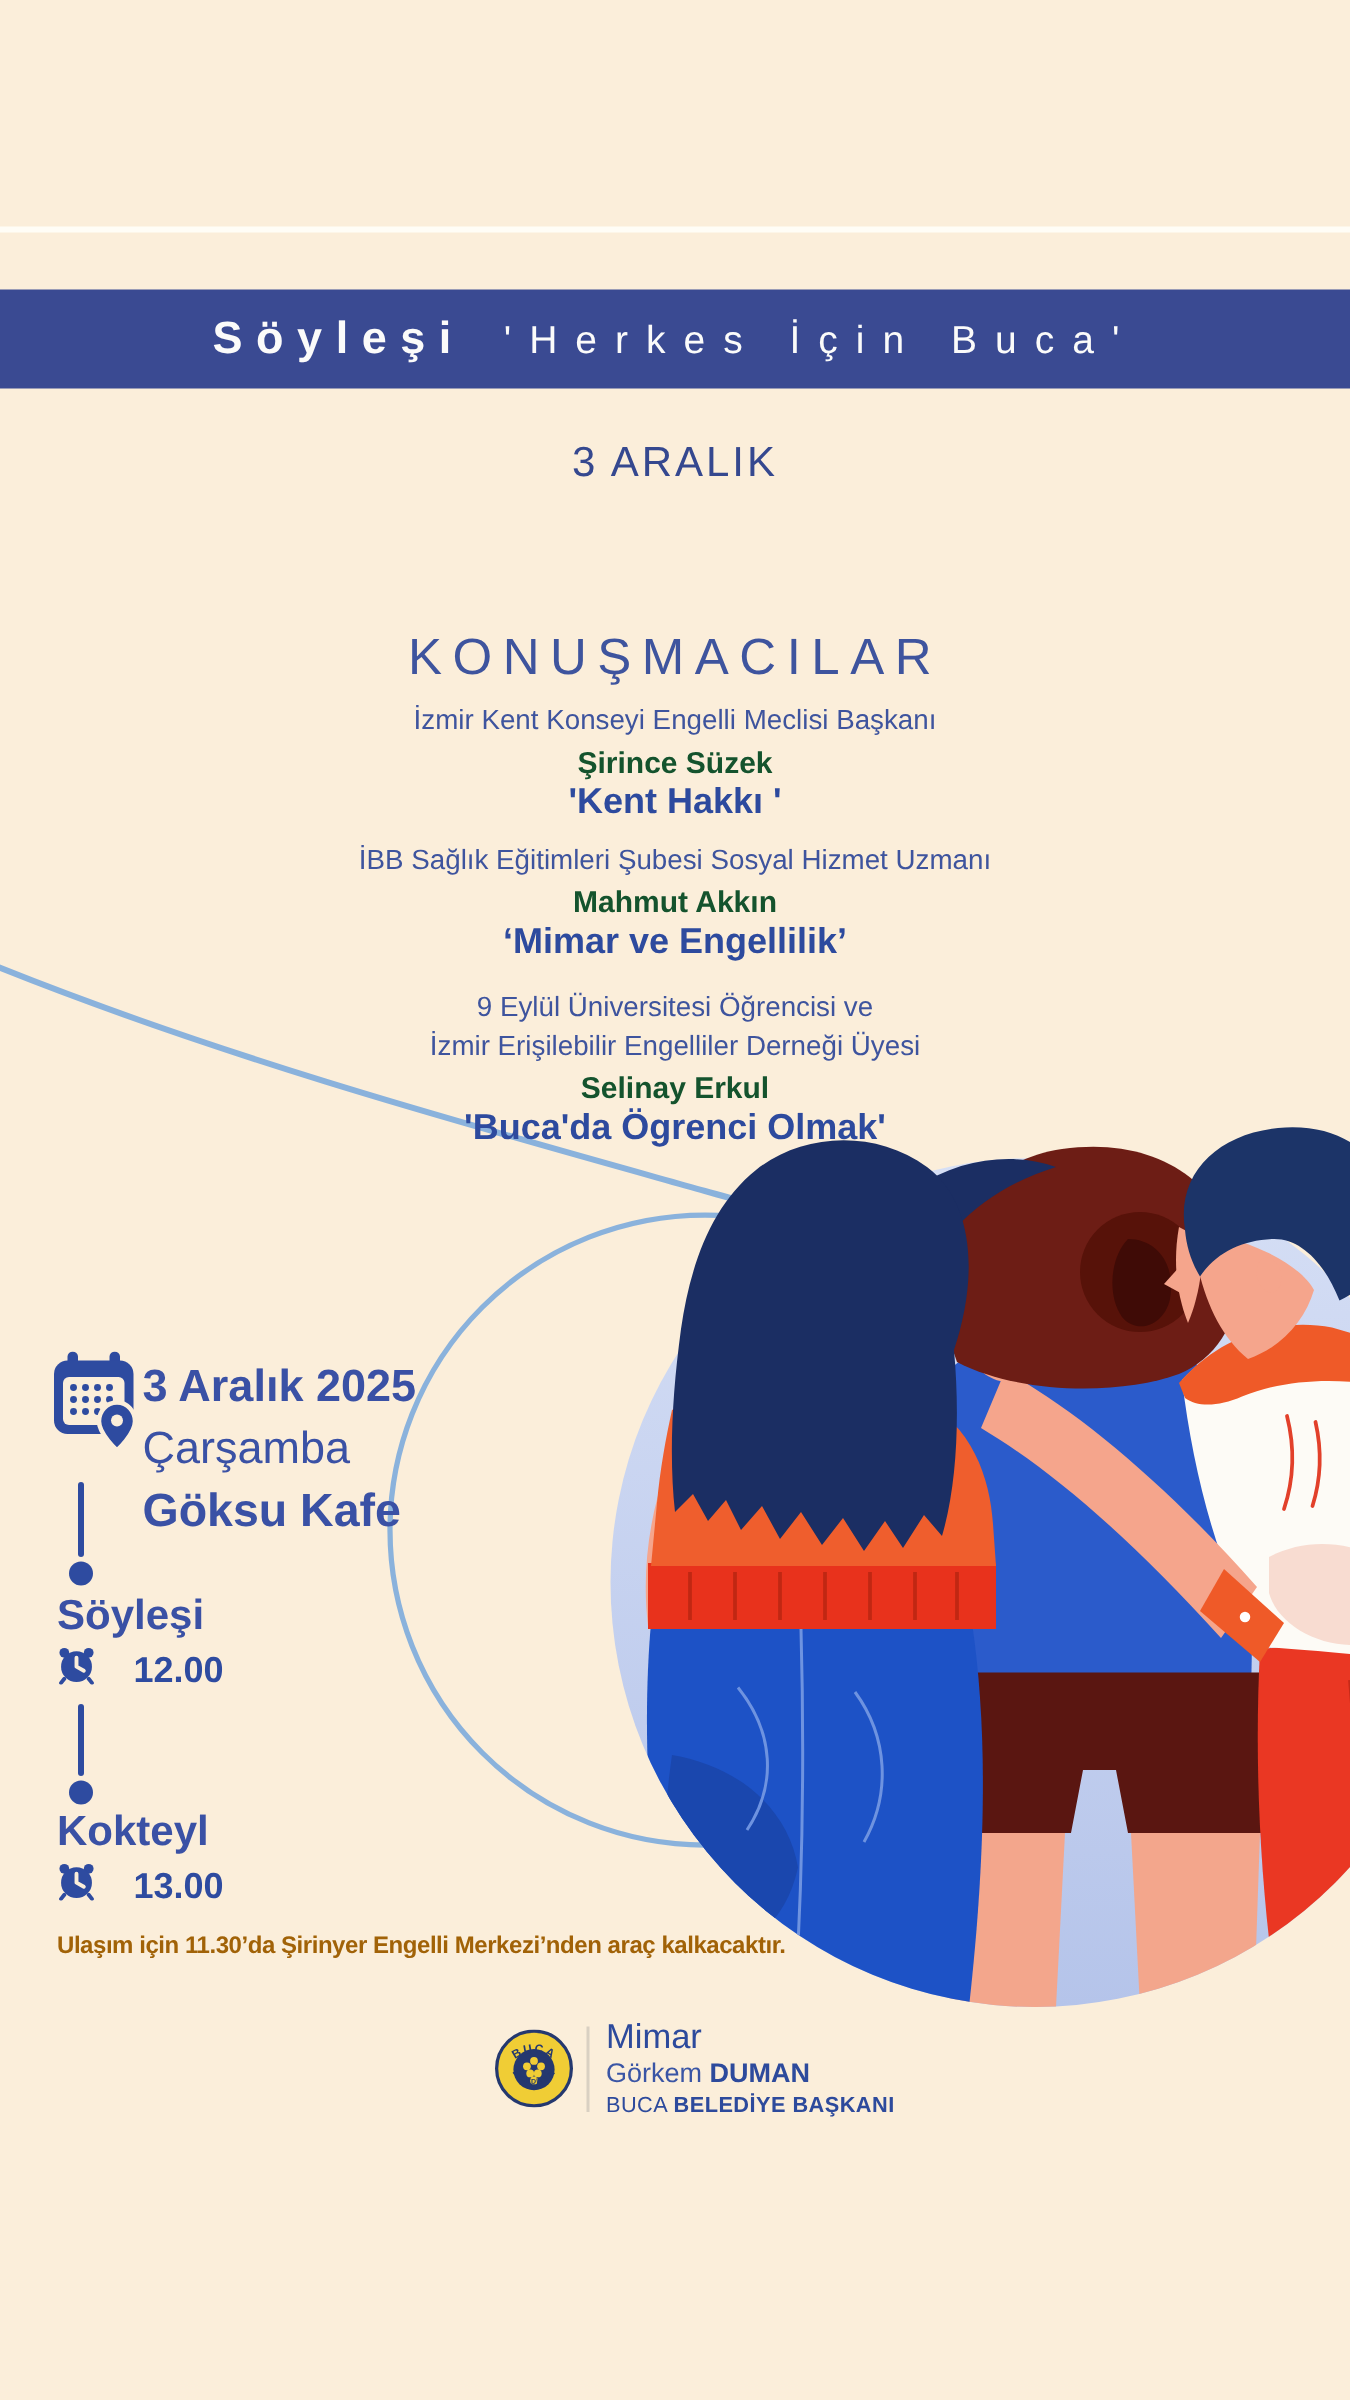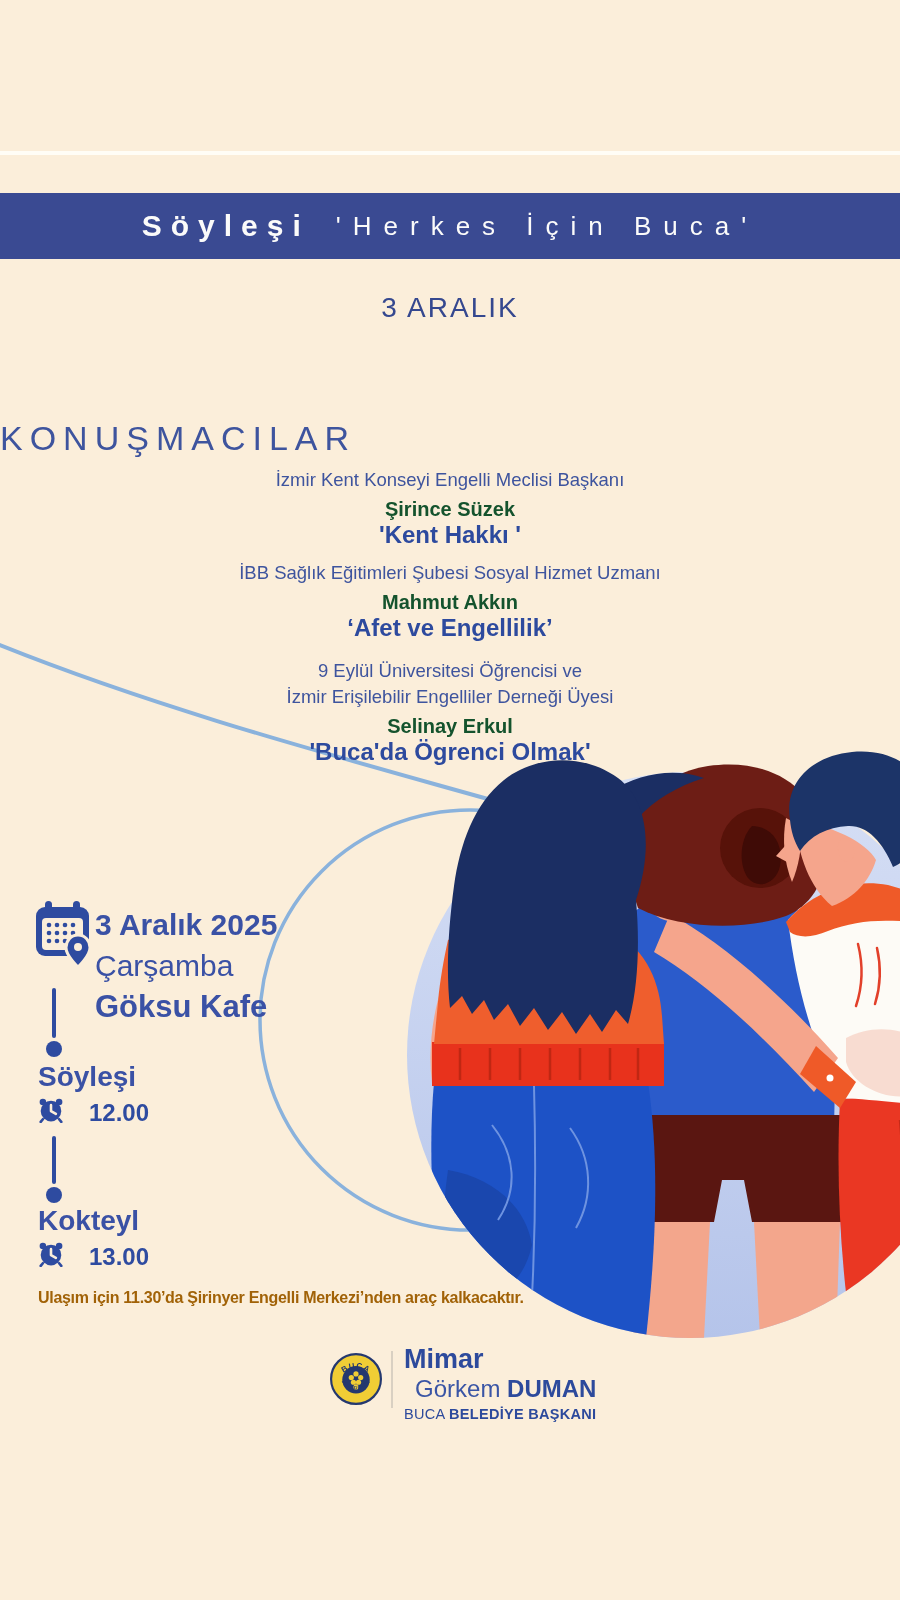--- a/index.html
+++ b/index.html
@@ -11,21 +11,21 @@
           display:flex;align-items:center;justify-content:center;gap:26px;color:#fbfbfa;}
   .banner .b1{font-size:30px;font-weight:700;letter-spacing:9px;}
   .banner .b2{font-size:26px;font-weight:400;letter-spacing:12px;}
 
   .pre-title{position:absolute;top:292px;width:100%;text-align:center;font-size:28px;
              letter-spacing:2px;color:#35488f;font-weight:400;}
   .main-title{position:absolute;top:324px;width:100%;text-align:center;font-size:61px;
               font-weight:800;letter-spacing:2px;color:#34488e;}
   .main-title span{display:inline-block;transform:scaleY(1.14);transform-origin:top center;}
 
-  .speakers-heading{position:absolute;top:419px;width:100%;font-size:34px;
+  .speakers-heading{position:absolute;top:419px;width:100%;text-align:center;font-size:34px;
                     font-weight:400;letter-spacing:7px;color:#3e549e;}
 
   .speaker{position:absolute;width:100%;text-align:center;color:#3e549e;line-height:26px;}
   .sp1{top:467px}.sp2{top:560px}.sp3{top:658px}
   .speaker .role{font-size:18.5px;font-weight:400;}
   .speaker .name{font-size:20px;font-weight:800;color:#14532d;margin-top:3px;}
   .speaker .talk{font-size:24px;font-weight:800;color:#2d4a9e;}
 
   svg.deco{position:absolute;left:0;top:0;}
 
@@ -45,22 +45,22 @@
   .time-row{position:absolute;left:38px;display:flex;align-items:center;gap:25px;color:#2e4ba0;
             font-size:24px;font-weight:800;}
   .trow1{top:1097px}.trow2{top:1241px}
 
   .note{position:absolute;left:38px;top:1289px;font-size:16px;font-weight:700;color:#a16207;
         letter-spacing:-0.3px;}
 
   .logo{position:absolute;left:330px;top:1353px;}
   .fdivider{position:absolute;left:391px;top:1351px;width:2px;height:57px;background:#d9d0c2;}
   .ftext{position:absolute;left:404px;top:1346px;color:#2d4a9c;line-height:1;}
-  .f1{font-size:27px;font-weight:700;}
-  .f2{font-size:24px;margin-top:4px;text-align:right;}
+  .f1{font-size:23px;font-weight:400;}
+  .f2{font-size:18px;margin-top:4px;}
   .f2 .light{font-weight:400;color:#3a55a5;}
   .f2 .heavy{font-weight:800;}
   .f3{font-size:14.5px;margin-top:6px;letter-spacing:0.3px;}
   .f3 .reg{font-weight:400;}
   .f3 .bold{font-weight:800;}
 </style>
 </head>
 <body>
 
 <div class="poster">
@@ -148,21 +148,21 @@
 
   <div class="speaker sp1">
     <div class="role">İzmir Kent Konseyi Engelli Meclisi Başkanı</div>
     <div class="name">Şirince Süzek</div>
     <div class="talk">'Kent Hakkı '</div>
   </div>
 
   <div class="speaker sp2">
     <div class="role">İBB Sağlık Eğitimleri Şubesi Sosyal Hizmet Uzmanı</div>
     <div class="name">Mahmut Akkın</div>
-    <div class="talk">‘Afet ve Engellilik’</div>
+    <div class="talk">‘Mimar ve Engellilik’</div>
   </div>
 
   <div class="speaker sp3">
     <div class="role">9 Eylül Üniversitesi Öğrencisi ve</div>
     <div class="role">İzmir Erişilebilir Engelliler Derneği Üyesi</div>
     <div class="name">Selinay Erkul</div>
     <div class="talk">'Buca'da Ögrenci Olmak'</div>
   </div>
 
   <div class="cal-icon">

